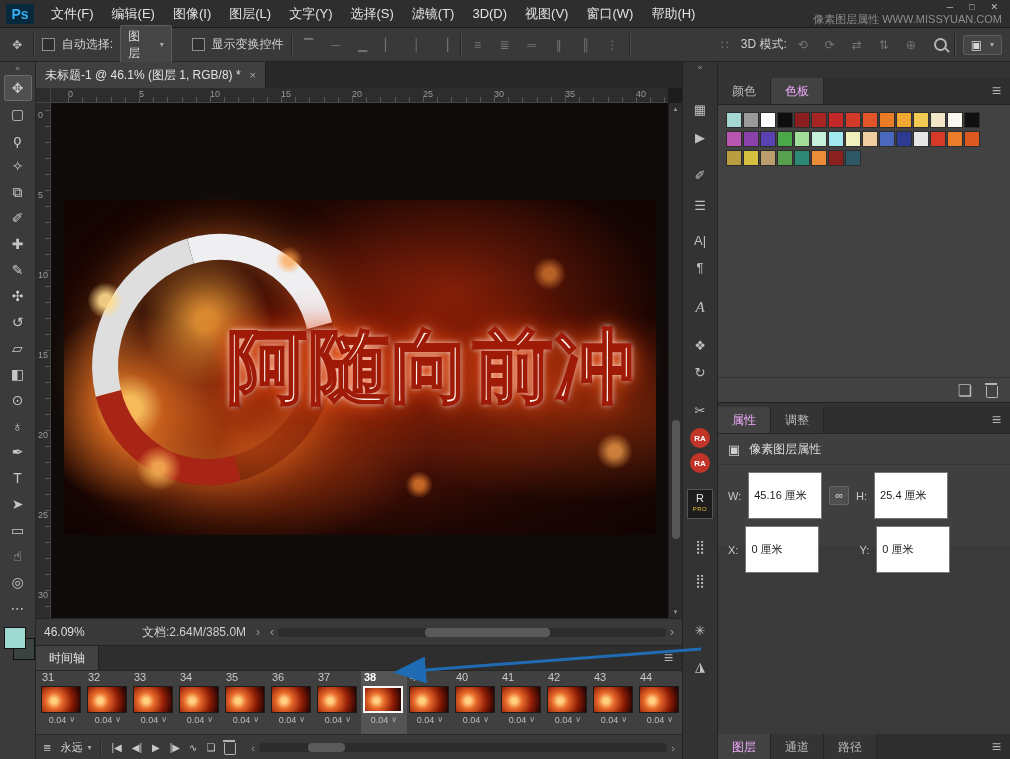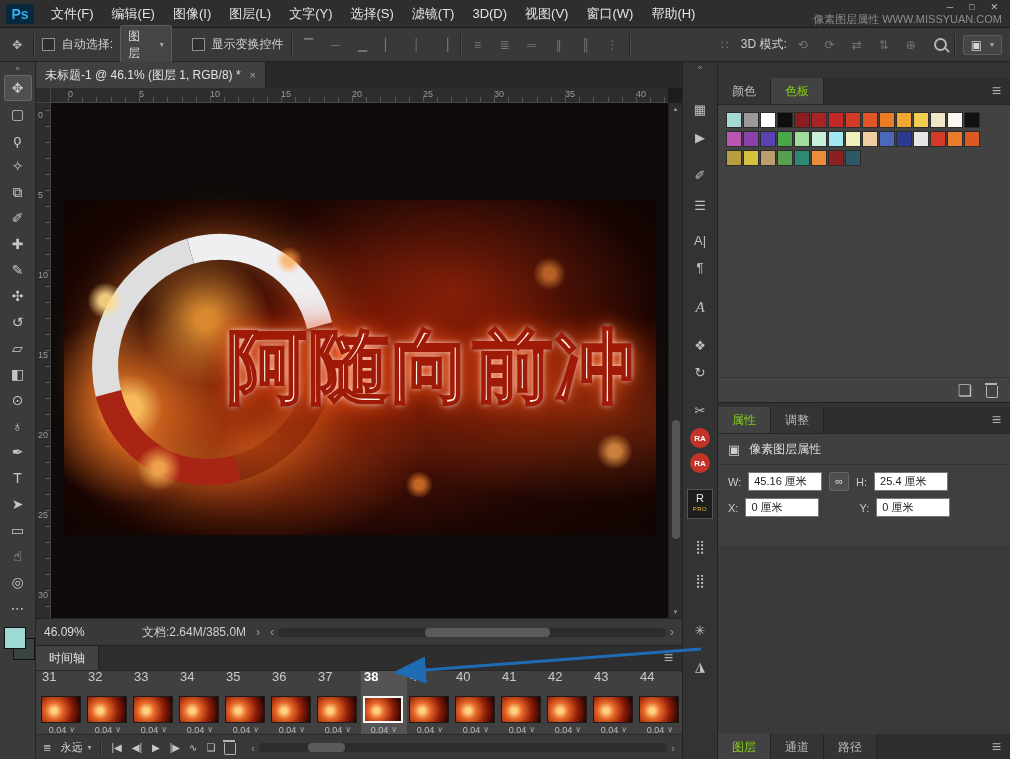--- a/index.html
+++ b/index.html
@@ -100,21 +100,21 @@
     text-shadow:0 0 6px #fff, 0 0 20px #ff6a25, 0 0 38px #d42500, 3px 3px 3px #5f0e02;}
 
   
   #timeline{position:absolute;left:36px;top:645px;width:646px;height:114px;background:#3a3a3a;border-top:1px solid #222;box-sizing:border-box;}
   .tl-tabbar{height:24px;background:#2e2e2e;display:flex;align-items:stretch;border-bottom:1px solid #262626;}
   .tl-tab{background:#424242;padding:0 13px;font-size:12px;line-height:24px;color:#e0e0e0;border-right:1px solid #222;}
   .tl-menu{margin-left:auto;padding:0 9px;line-height:24px;color:#b5b5b5;}
   .tl-frames{height:63px;display:flex;overflow:hidden;background:#404040;padding-left:3px;}
   .frame{flex:0 0 46px;width:46px;padding:1px 2px;box-sizing:border-box;}
   .frame.selected{background:#545454;}
-  .frame-num{font-size:13px;color:#c9c9c9;height:24px;line-height:10px;padding-left:1px;}
+  .frame-num{font-size:11px;color:#c9c9c9;height:14px;line-height:10px;padding-left:1px;}
   .frame.selected .frame-num{color:#fff;font-weight:bold;}
   .frame-thumb{width:40px;height:27px;box-sizing:border-box;border:1px solid #1c1c1c;
     background:radial-gradient(circle at 32% 55%, #ffd080 0 9%, #e8692a 28%, #8d1c06 62%, #2a0603 92%);}
   .frame.selected .frame-thumb{border:2px solid #f7f7f7;}
   .frame-delay{font-size:9px;color:#bdbdbd;display:flex;gap:3px;align-items:center;justify-content:center;height:13px;}
   .tl-controls{height:26px;display:flex;align-items:center;background:#393939;border-top:1px solid #2a2a2a;
     font-size:11px;gap:9px;padding:0 7px;box-sizing:border-box;color:#c8c8c8;}
   .tl-loop{display:flex;align-items:center;gap:5px;color:#d2d2d2;}
   .tl-sep{width:1px;height:16px;background:#2a2a2a;border-right:1px solid #4a4a4a;}
   .transport{display:flex;gap:10px;}
@@ -133,35 +133,35 @@
   .strip-icon.ra{width:20px;height:20px;border-radius:50%;background:#c23428;color:#fff;font-size:8px;font-weight:bold;}
   .strip-icon.rpro{width:24px;height:28px;background:#1d1d1d;border:1px solid #555;color:#e8e8e8;
     flex-direction:column;font-size:11px;line-height:11px;}
   .strip-icon.rpro .pro{font-size:6px;color:#e8b83a;letter-spacing:.5px;}
 
   
   #rightpanels{position:absolute;left:718px;top:62px;width:292px;height:697px;background:#3a3a3a;}
   .top-spacer{height:16px;background:#333;}
   .panel-tabbar{height:26px;background:#2e2e2e;display:flex;align-items:stretch;border-bottom:1px solid #262626;}
   .panel-tab{padding:0 14px;line-height:26px;font-size:12px;color:#b8b8b8;background:#343434;border-right:1px solid #242424;}
-  .panel-tab.active{background:#424242;color:#84cc16;}
+  .panel-tab.active{background:#424242;color:#f0abfc;}
   .panel-menu{margin-left:auto;color:#b5b5b5;padding:0 9px;line-height:26px;}
   .swatch-body{height:272px;background:#424242;padding:7px 8px;box-sizing:border-box;}
   .swatch-grid{display:flex;flex-wrap:wrap;gap:1px;width:270px;}
   .swatch{width:16px;height:16px;border:1px solid #2c2c2c;box-sizing:border-box;}
   .swatch-break{flex-basis:100%;height:1px;}
   .swatch-footer{height:26px;background:#424242;border-top:1px solid #333;border-bottom:1px solid #222;
     display:flex;align-items:center;justify-content:flex-end;gap:14px;padding-right:12px;box-sizing:border-box;color:#bdbdbd;}
   .panel-gap{height:4px;background:#333;}
   .prop-body{height:112px;background:#3f3f3f;box-sizing:border-box;}
   .prop-title-row{height:30px;display:flex;align-items:center;gap:9px;padding:0 10px;border-bottom:1px solid #343434;color:#dcdcdc;font-size:12px;}
   .prop-thumb{color:#cfcfcf;font-size:13px;}
   .prop-row{display:flex;align-items:center;gap:7px;padding:7px 10px 0 10px;font-size:11px;}
   .prop-label{color:#c9c9c9;}
-  .prop-input{background:#fff;color:#1c1c1c;font-size:11px;padding:1px 5px;min-width:62px;height:15px;line-height:15px;border:1px solid #767676;}
+  .prop-input{background:#fff;color:#1c1c1c;font-size:11px;padding:15px 5px;min-width:62px;height:15px;line-height:15px;border:1px solid #767676;}
   .prop-link{background:#4f4f4f;border:1px solid #666;color:#ddd;font-size:11px;padding:0 5px;height:17px;line-height:17px;border-radius:2px;}
   .prop-spacer{width:26px;}
   .panel-fill{height:188px;background:#3a3a3a;}
   .layers-tabbar{height:27px;}
 
   
   #callout{position:absolute;left:681px;top:546px;width:295px;height:113px;box-sizing:border-box;
     background:rgba(224,233,243,0.94);border:2px solid #2e75b6;z-index:50;
     display:flex;flex-direction:column;align-items:center;justify-content:center;
     font-size:27px;color:#17365d;letter-spacing:1px;line-height:40px;}

